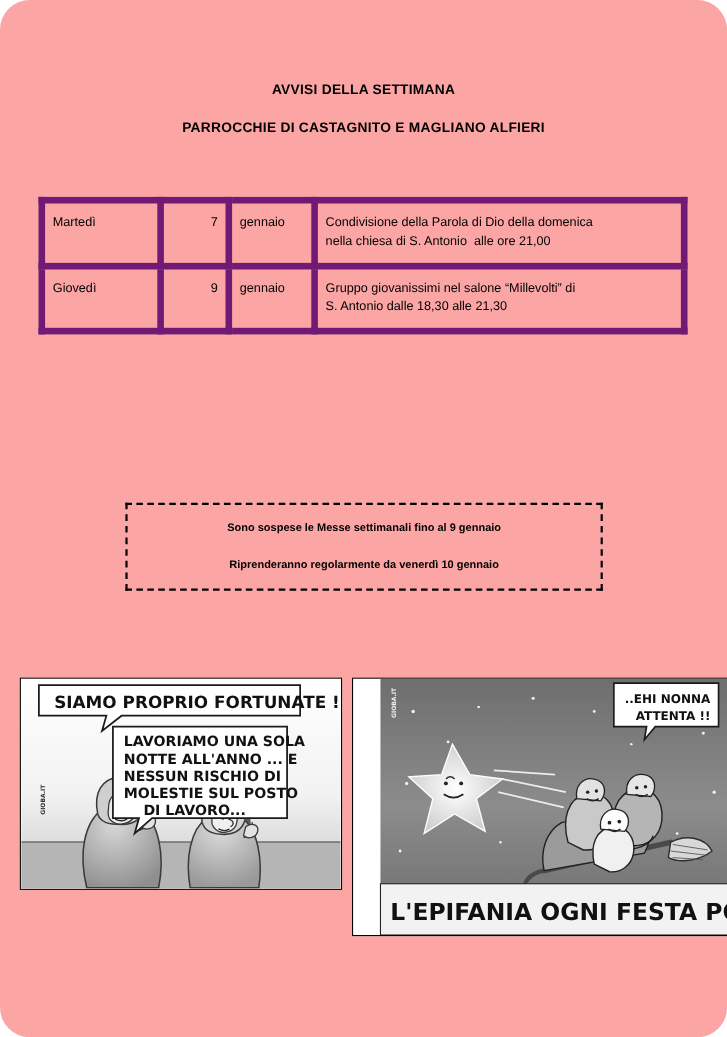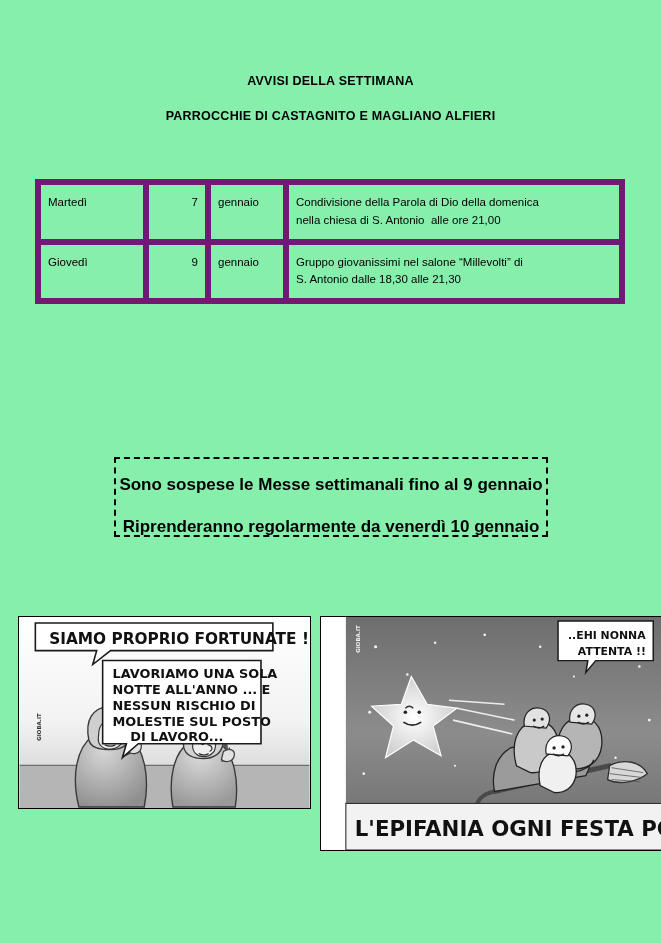--- a/index.html
+++ b/index.html
@@ -11,21 +11,22 @@
     width: 661px;
     height: 943px;
     position: relative;
     font-family: "Liberation Sans", sans-serif;
     color: #000000;
     overflow: hidden;
   }
   .page {
     position: absolute;
     inset: 0;
-    background: #86efac;
+    background: #fca5a5;
+    border-radius: 27px;
   }
   .title-block {
     position: absolute;
     top: 74px;
     left: 0;
     width: 661px;
     text-align: center;
   }
   .title-line {
     font-size: 12.5px;
@@ -63,21 +64,21 @@
     width: 434px;
     height: 80px;
     border: 2px dashed #000000;
     box-sizing: border-box;
   }
   .notice-inner {
     text-align: center;
     padding-top: 15px;
   }
   .notice-line {
-    font-size: 17px;
+    font-size: 10px;
     font-weight: bold;
     line-height: 1.3;
   }
   .notice-line.second { margin-top: 20px; }
 
   
   .cartoon {
     position: absolute;
     border: 1px solid #000;
     box-sizing: border-box;

